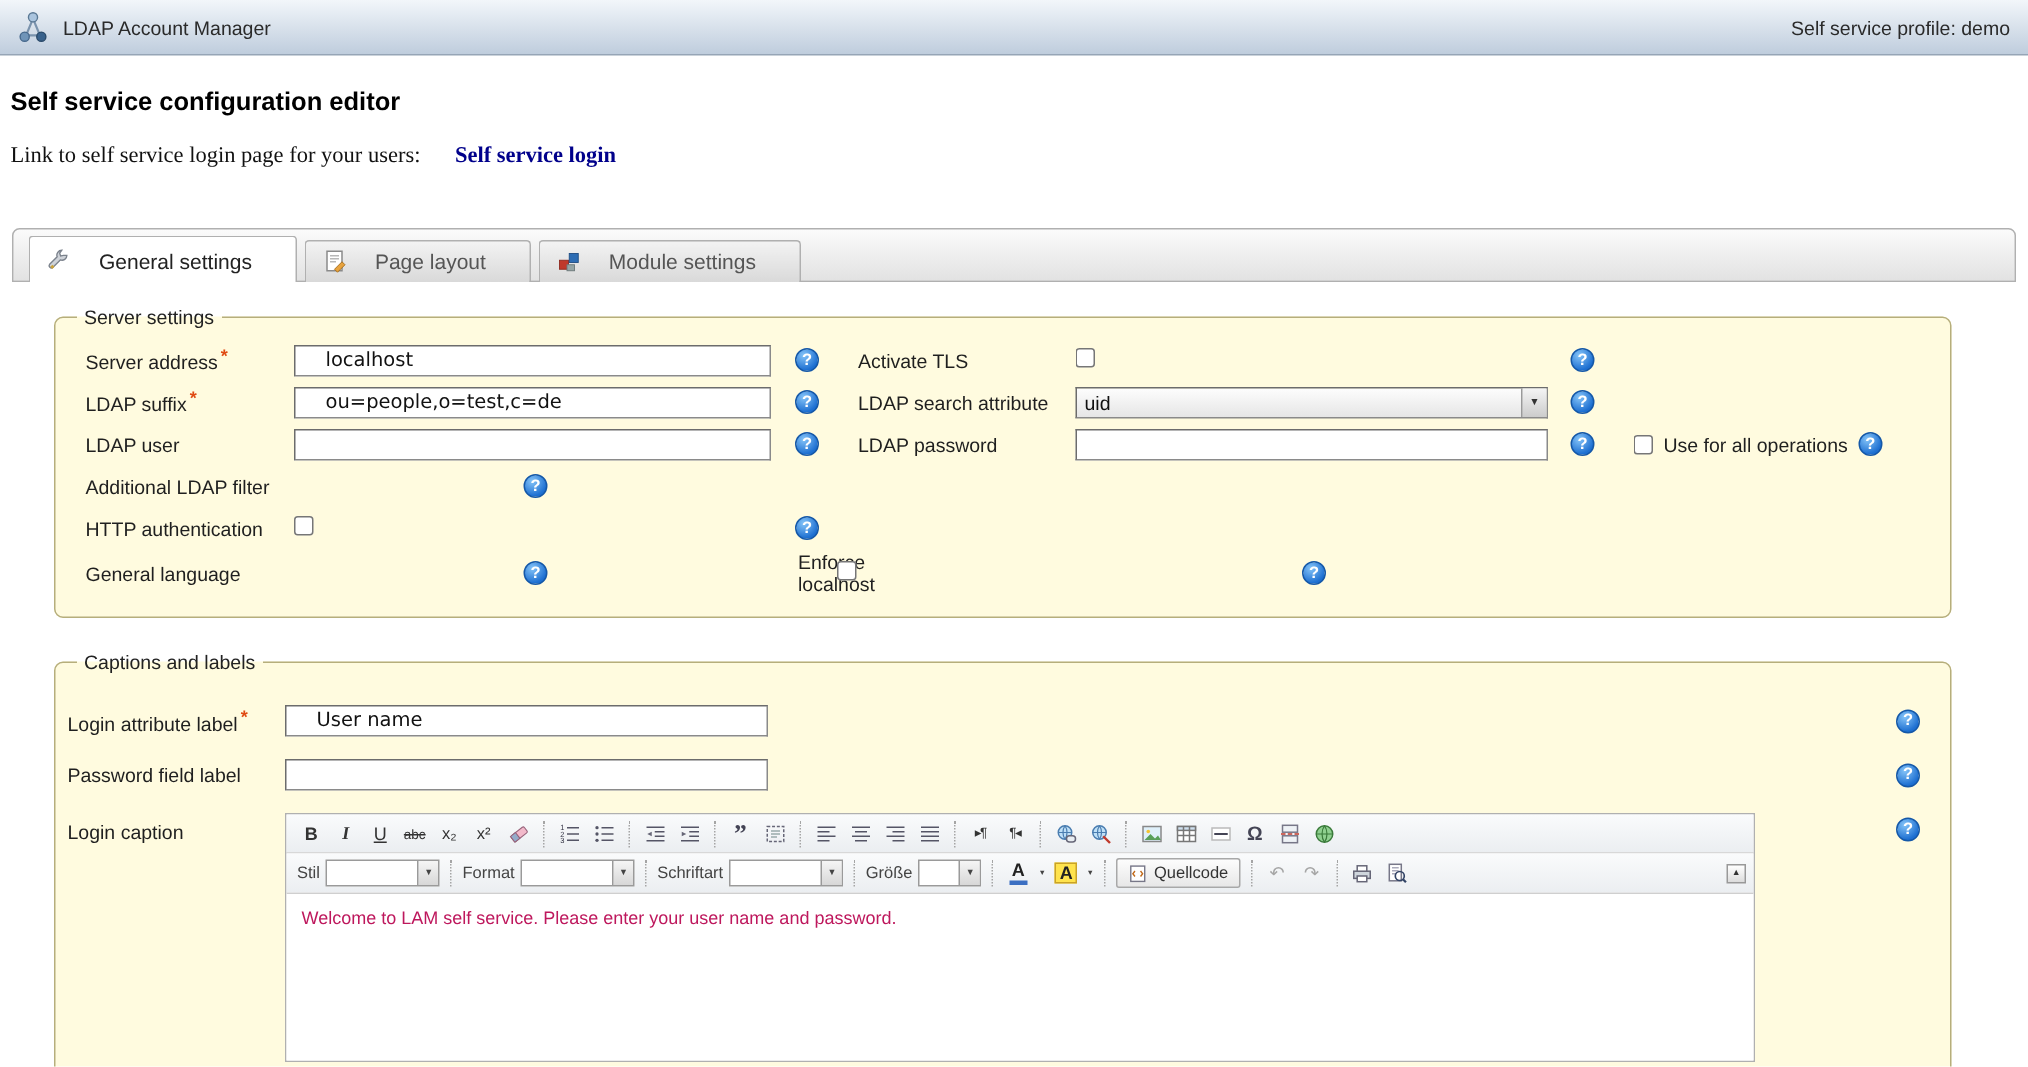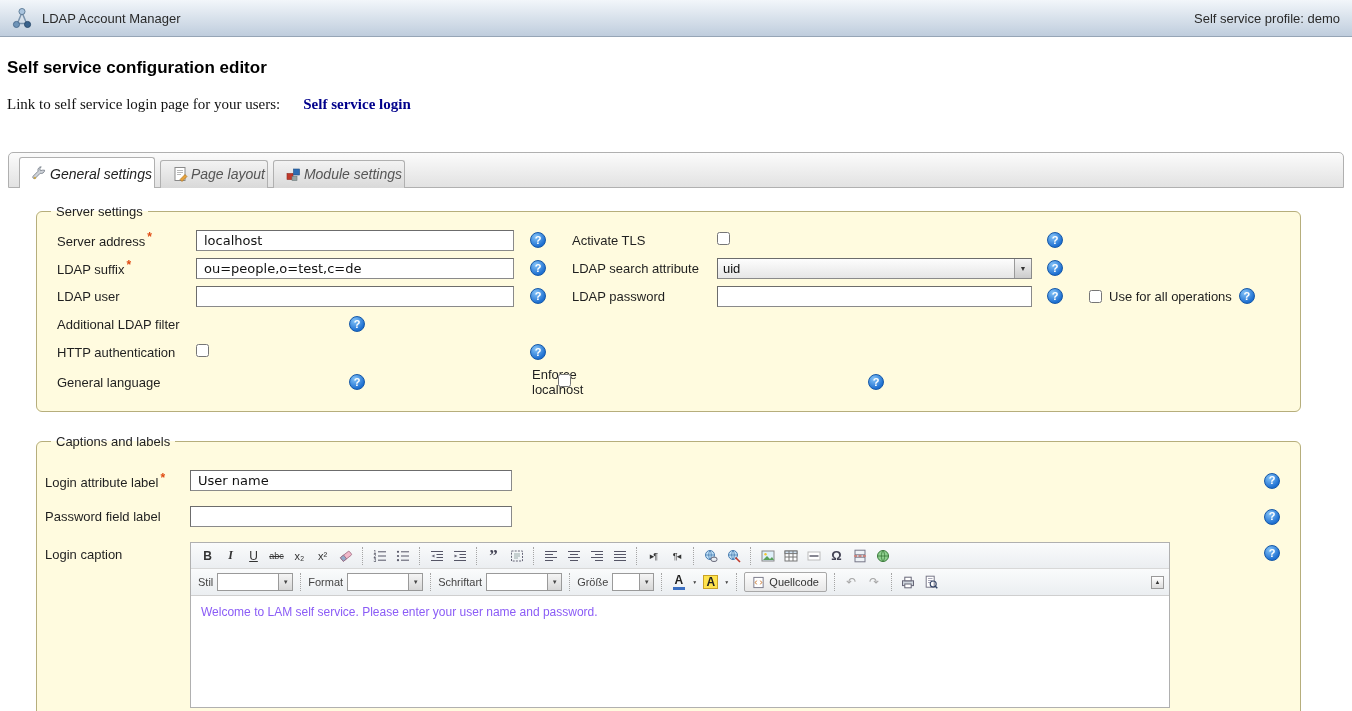--- a/index.html
+++ b/index.html
@@ -27,25 +27,25 @@
   .loginlink { color:#00008b; font-weight:bold; text-decoration:none; margin-left:23px; }
 
   
   .tabstrip {
     margin:39px 8px 0 8px; height:36px;
     display:flex; align-items:flex-end; padding-left:10px;
     background:linear-gradient(#fbfbfb,#e2e2e2);
     border:1px solid #b0b0b0; border-radius:5px 5px 0 0;
   }
   .tab {
-    display:flex; align-items:center; gap:3px;
-    padding:5px 2px 6px 11px; margin-right:5px;
+    display:flex; align-items:center; gap:19px;
+    padding:5px 29px 6px 11px; margin-right:5px;
     border:1px solid #b0b0b0; border-bottom:none; border-radius:3px 3px 0 0;
     background:linear-gradient(#f3f3f3,#d9d9d9);
-    font-size:14px; color:#555; position:relative; top:1px; cursor:pointer; white-space:nowrap;font-style:italic;
+    font-size:14px; color:#555; position:relative; top:1px; cursor:pointer; white-space:nowrap;
   }
   .tab.active { background:#fff; color:#222; padding-top:8px; }
   .tab svg { display:block; }
 
   
   fieldset.lamfs {
     margin:16px 0 0 36px; width:1265px;
     background:#fffbdf; border:1px solid #b6ae7c; border-radius:6px;
     padding:6px 8px 12px 8px;
   }
@@ -65,21 +65,21 @@
   .help {
     width:16px; height:16px; border-radius:50%; cursor:pointer;
     background:radial-gradient(circle at 35% 28%, #85c4f8, #1d6fd1 72%);
     color:#fff; font-weight:bold; font-size:11px; line-height:1;
     display:inline-flex; align-items:center; justify-content:center;
     border:1px solid #1558a8;
   }
 
   input.ti {
     height:21px; border:1px solid #8a8a8a; border-top-color:#6c6c6c; border-left-color:#6c6c6c;
-    padding:2px 7px; background:#fff; color:#111;
+    padding:2px 20px; background:#fff; color:#111;
     font:13px "DejaVu Sans","Liberation Sans",sans-serif;
   }
   .w318 { width:318px; } .w315 { width:315px; } .w322 { width:322px; }
 
   input[type=checkbox] { width:13px; height:13px; margin:0; cursor:pointer; }
 
   .fsel {
     display:inline-flex; align-items:center; height:21px; cursor:pointer;
     border:1px solid #8a8a8a; border-top-color:#6c6c6c; border-left-color:#6c6c6c;
     background:linear-gradient(#fdfdfd,#e6e6e6);
@@ -156,21 +156,21 @@
 
   .collapse-btn {
     margin-left:auto; width:13px; height:13px; flex:0 0 auto;
     border:1px solid #999; background:linear-gradient(#fff,#dcdcdc);
     display:flex; align-items:center; justify-content:center;
     font-size:6px; color:#333; cursor:pointer;
   }
 
   .econtent {
     height:112px; background:#fff; border-top:1px solid #cfcfcf;
-    padding:9px 10px; font-size:12px; color:#8b5cf6; cursor:text;
+    padding:9px 10px; font-size:12px; color:#be185d; cursor:text;
   }
 </style>
 </head>
 <body>
 
 <header class="topbar">
   <div class="topbar-left">
     <span>
       <svg viewBox="0 0 26 26" width="24" height="24">
         <g stroke="#7a93ad" stroke-width="1.6" fill="none">

